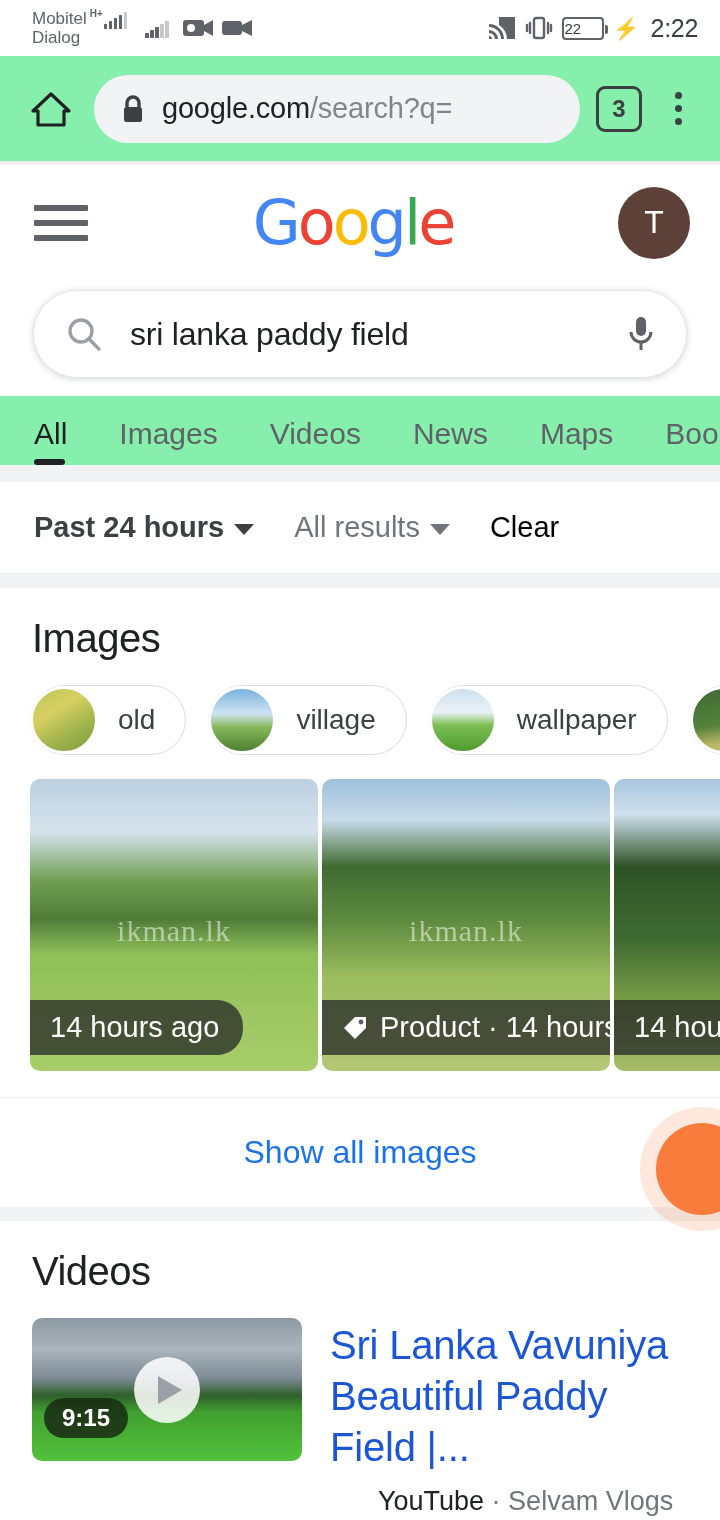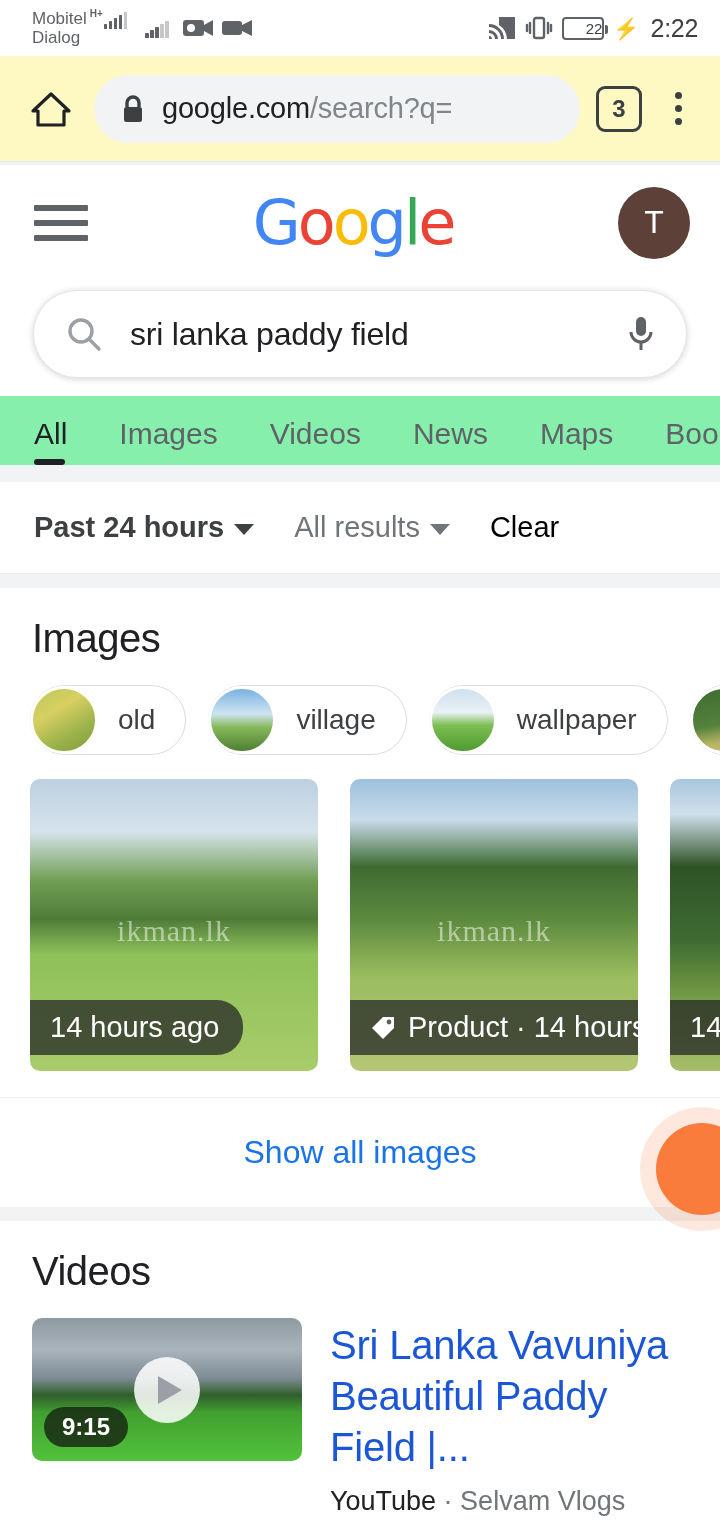--- a/index.html
+++ b/index.html
@@ -32,35 +32,35 @@
   .bars i.b3 { height: 11px; } .bars i.b4 { height: 14px; }
   .bars i.b5 { height: 17px; }
   .bars i.dim { background: #c5c8ca; }
   .sb-spacer { flex: 1; }
   .sb-icons { display: flex; align-items: center; gap: 9px; }
   .sb-right { display: flex; align-items: center; gap: 9px; }
   .clock { font-size: 25px; color: #3c4043; letter-spacing: -.3px; margin-left: 2px; }
   .batt {
     border: 2px solid #5f6368; border-radius: 4px;
     width: 42px; height: 23px; display: flex;
-    align-items: center; justify-content: flex-end;
+    align-items: center; justify-content: flex-start;
     font-size: 15px; color: #3c4043; position: relative;
   }
   .batt::after {
     content: ""; position: absolute; right: -6px; top: 6px;
     width: 3.5px; height: 9px; background: #5f6368; border-radius: 0 2px 2px 0;
   }
   .bolt { font-size: 21px; color: #3c4043; line-height: 1; }
 
   
   .browserbar {
     height: 106px; width: 100%;
     display: flex; align-items: center;
     padding: 0 22px 0 24px; gap: 16px;
-    background: #fef9c3; border-bottom: 1px solid #e8eaed;
+    background: #86efac; border-bottom: 1px solid #e8eaed;
   }
   .homebtn { width: 54px; height: 54px; display: flex; align-items: center; justify-content: center; }
   .omnibox {
     flex: 1; height: 68px; border-radius: 34px;
     background: #f1f3f4; display: flex; align-items: center;
     padding: 0 26px; gap: 16px; overflow: hidden;
   }
   .url { font-size: 29px; color: #202124; white-space: nowrap; letter-spacing: -.2px; }
   .url .path { color: #80868b; }
   .tabcount {
@@ -156,21 +156,21 @@
     margin-left: -1px; border: 3px solid #fff; flex: none;
     background-size: cover; background-position: center;
   }
   .chip-label { font-size: 28px; color: #3c4043; white-space: nowrap; }
   .t-old { background: linear-gradient(150deg,#b9c85a 0%,#d8cf62 35%,#9bb24a 70%,#7f9c3a 100%); }
   .t-village { background: linear-gradient(180deg,#7ab2e0 0%,#cfe4f2 40%,#86b85a 62%,#4d7f33 100%); }
   .t-wallpaper { background: linear-gradient(180deg,#cfe0ef 0%,#e9f1f6 38%,#7dbf54 58%,#4f9b2e 100%); }
   .t-farm { background: linear-gradient(170deg,#3f6b32 0%,#54823c 55%,#b7b463 80%,#cbbf72 100%); }
 
   
-  .imgrow { display: flex; gap: 32px; padding: 0 30px; overflow: hidden; }
+  .imgrow { display: flex; gap: 4px; padding: 0 30px; overflow: hidden; }
   .imgcard {
     position: relative; width: 288px; height: 292px; flex: none;
     border-radius: 10px; overflow: hidden;
   }
   .imgcard .photo { position: absolute; inset: 0; }
   .ph1 { background: linear-gradient(180deg,#bcd0e0 0%,#d6e3ec 18%,#6f9e52 35%,#4f7d39 48%,#8fc05a 60%,#a8cd6a 100%); }
   .ph2 { background: linear-gradient(180deg,#9dc0dc 0%,#c8dcea 14%,#3f6b32 30%,#5c8a3e 48%,#9bbd5f 68%,#b4c775 100%); }
   .ph3 { background: linear-gradient(180deg,#a8c6de 0%,#cfe0ed 12%,#2e5226 30%,#3f6b32 55%,#7da348 78%,#a6bd6a 100%); }
   .watermark {
     position: absolute; left: 50%; top: 52%; transform: translate(-50%,-50%);
@@ -202,30 +202,30 @@
     position: absolute; left: 50%; top: 50%; transform: translate(-50%,-50%);
     width: 66px; height: 66px; border-radius: 50%; background: rgba(255,255,255,.85);
     display: flex; align-items: center; justify-content: center;
   }
   .playcircle .tri {
     width: 0; height: 0; margin-left: 6px;
     border-left: 24px solid #9aa0a6;
     border-top: 14px solid transparent; border-bottom: 14px solid transparent;
   }
   .vdur {
-    position: absolute; left: 12px; bottom: 14px;
+    position: absolute; left: 12px; bottom: 23px;
     background: rgba(22,38,18,.82); color: #fff;
     font-size: 24px; font-weight: bold; padding: 6px 18px; border-radius: 20px;
   }
   .vmeta { flex: 1; min-width: 0; padding-top: 2px; }
   .vtitle {
     font-size: 40px; color: #1a56d6; line-height: 1.28;
     letter-spacing: -.2px; margin-bottom: 12px;
   }
-  .vsource { font-size: 27px; color: #202124; margin-bottom: 8px; white-space: nowrap; }
+  .vsource { font-size: 27px; color: #202124; margin-bottom: 8px; white-space: nowrap; margin-left: 48px; }
   .vsource .chan { color: #70757a; }
   .vtime { font-size: 27px; color: #1d4ed8; }
   .bottomrule { border-top: 1px solid #ebedef; }
 
   .fab {
     position: absolute; right: -28px; bottom: 22px;
     width: 92px; height: 92px; border-radius: 50%;
     background: #f97c3c; box-shadow: 0 0 0 16px rgba(249,124,60,.18);
   }
   svg { display: block; }

